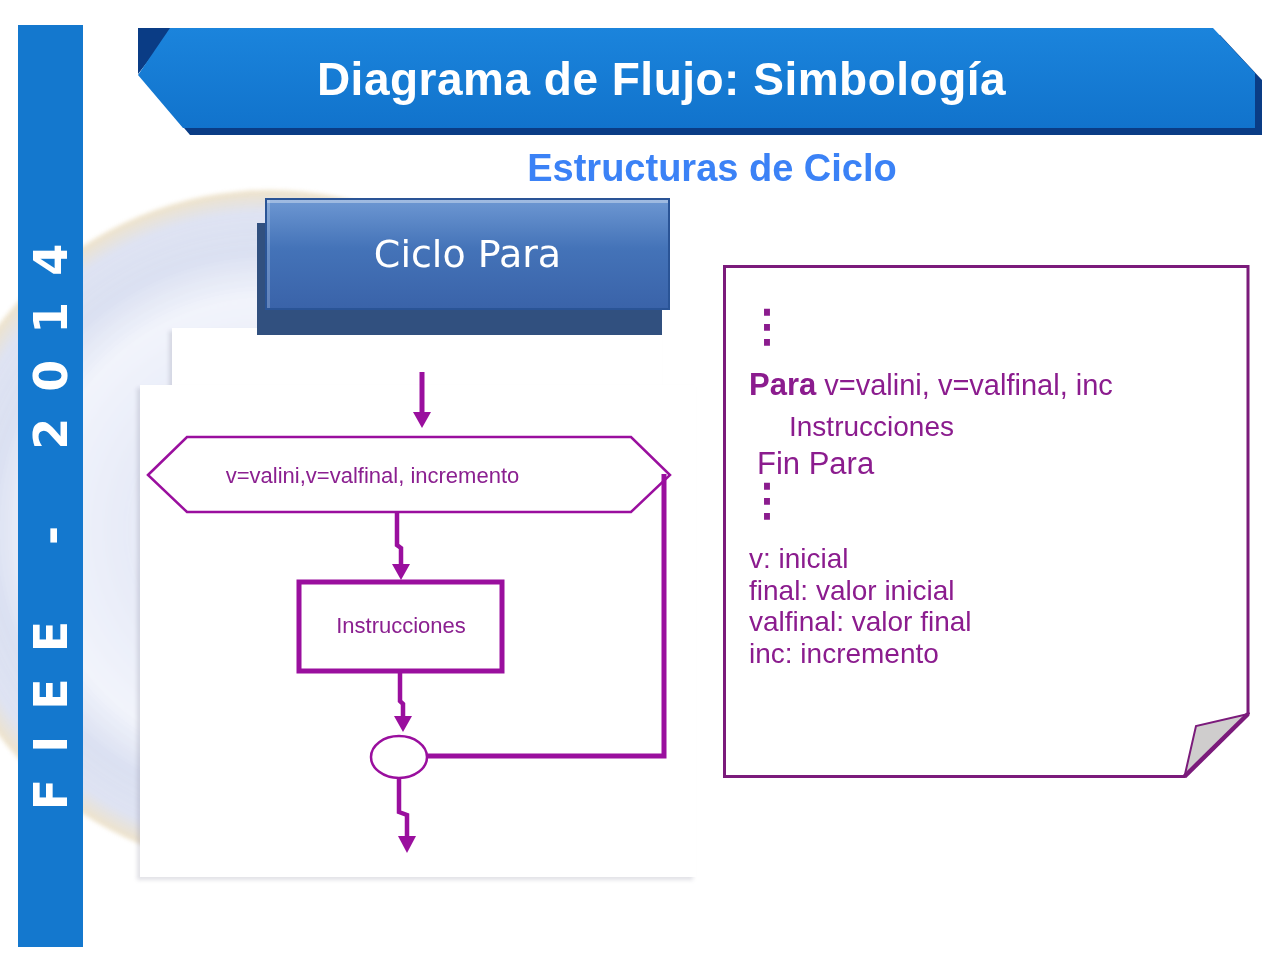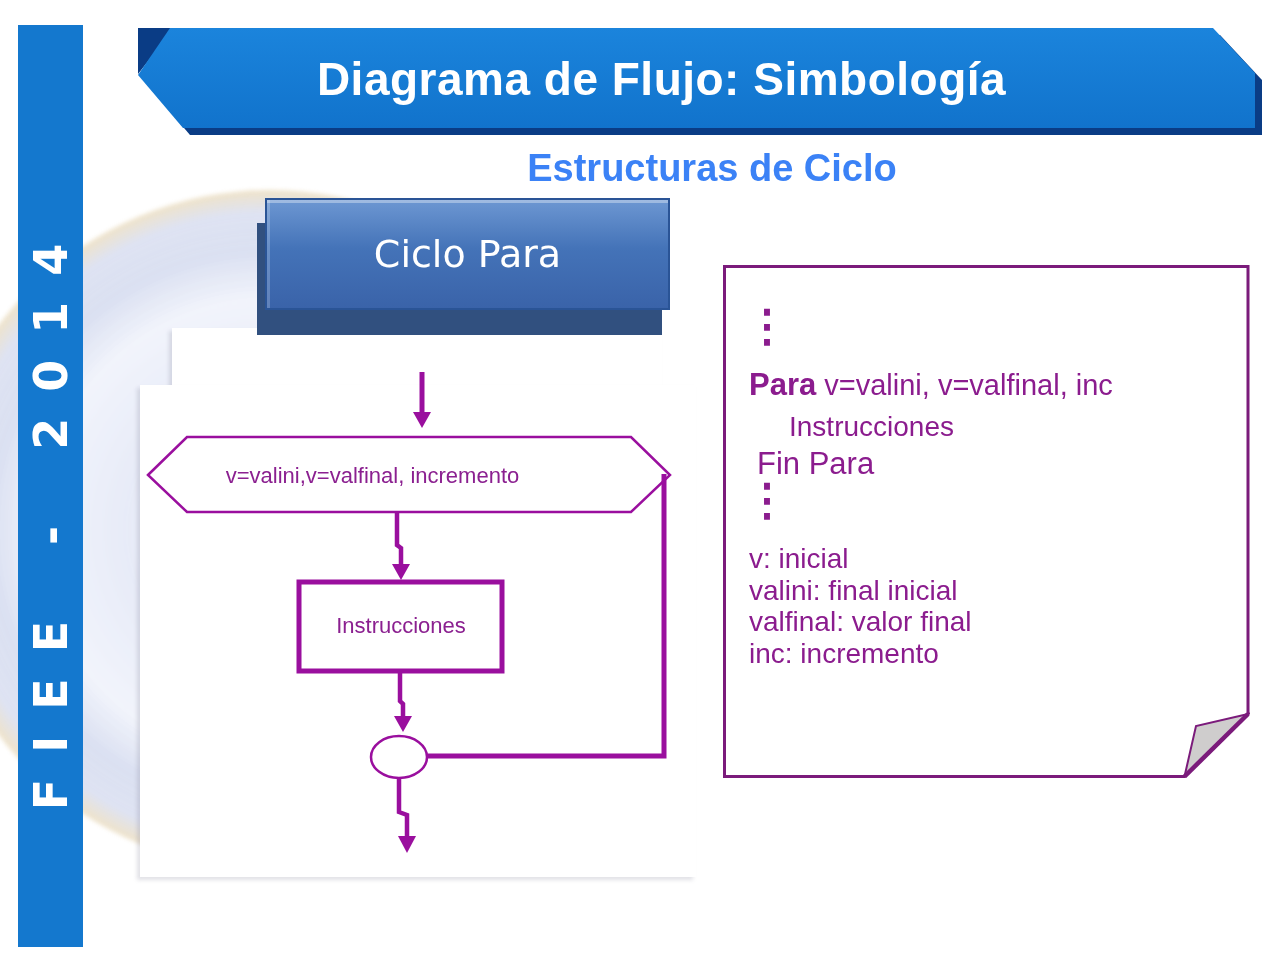--- a/index.html
+++ b/index.html
@@ -170,17 +170,17 @@
     <polygon points="461.5,511.5 473,461 525,449" fill="#CFCDCD" stroke="#7B1B7B" stroke-width="2"></polygon>
     <line x1="461.5" y1="511.5" x2="525" y2="449" stroke="#7B1B7B" stroke-width="4.5"></line>
   </svg>
   <div class="txt ellipsis ell-top">⋮</div>
   <div class="txt para-line"><b>Para</b><span> v=valini, v=valfinal, inc</span></div>
   <div class="txt body-line">Instrucciones</div>
   <div class="txt fin-line">Fin Para</div>
   <div class="txt ellipsis ell-bottom">⋮</div>
   <div class="txt defs">
     <span>v: inicial</span>
-    <span>valini: final inicial</span>
+    <span>final: valor inicial</span>
     <span>valfinal: valor final</span>
     <span>inc: incremento</span>
   </div>
 </div>
 
 </body></html>

